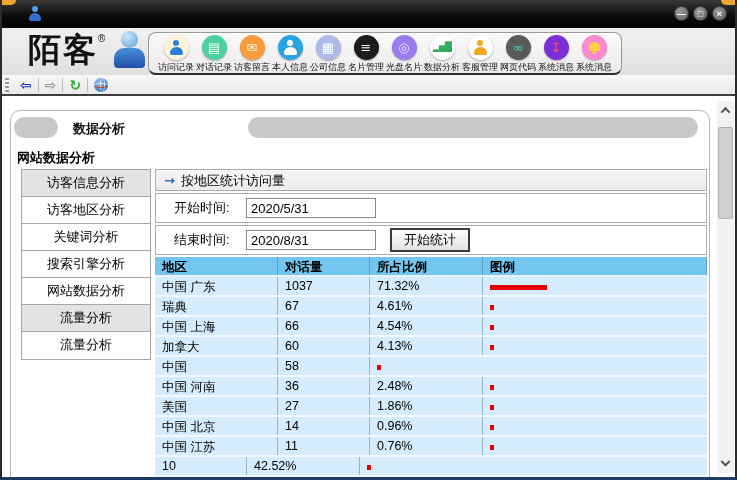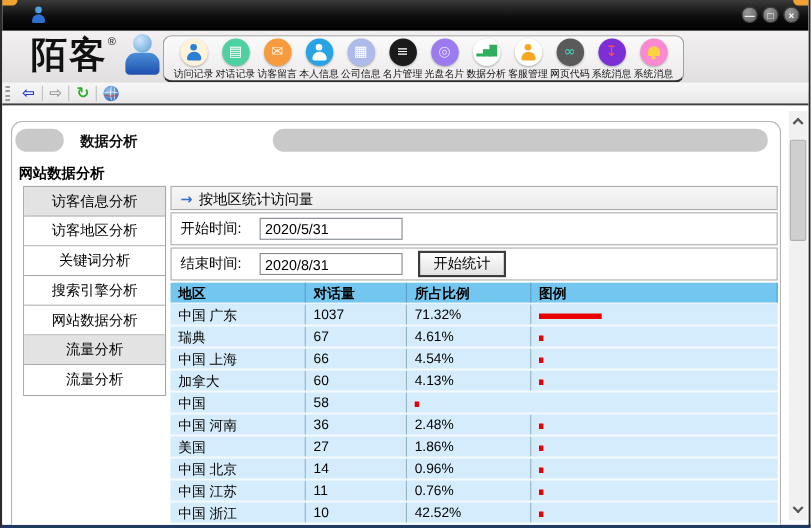--- a/index.html
+++ b/index.html
@@ -77,21 +77,21 @@
   .sidebar { position:absolute; left:10px; top:58px; width:130px; border:1px solid #a6a6a6; background:#fff; }
   .side-item { height:27px; line-height:26px; text-align:center; font-size:13px; color:#000; background:#fff;
                border-bottom:1px solid #a6a6a6; cursor:pointer; }
   .side-item:last-child { border-bottom:none; }
   .side-item.hdr { background:#e3e3e3; }
   .main { position:absolute; left:144px; top:58px; width:552px; }
   .panel-head { height:22px; line-height:21px; background:linear-gradient(#f6f6f6,#ececec); border:1px solid #ababab;
                 font-size:13px; color:#000; padding-left:8px; margin-bottom:2px; }
   .arrow-icon { color:#2f6fd0; font-weight:bold; margin-right:6px; font-family:"DejaVu Sans",sans-serif; }
   .form-row { height:30px; background:#fff; border:1px solid #ababab; display:flex; align-items:center;
-              padding-left:8px; margin-bottom:2px; font-size:13px; color:#000; }
+              padding-left:18px; margin-bottom:2px; font-size:13px; color:#000; }
   .form-label { width:72px; }
   .date-input { width:130px; height:20px; border:1px solid #828790; font-size:13px; padding:0 4px;
                 font-family:"Liberation Sans",sans-serif; color:#000; background:#fff; }
   .submit-btn { margin-left:14px; height:24px; padding:0 12px; font-size:13px; color:#000;
                 background:linear-gradient(#fdfdfd,#e3e3e3); border:2px solid #3c3c3c; cursor:pointer;
                 font-family:"Liberation Sans",sans-serif; }
   
   .stats-table { margin-top:2px; font-size:12.5px; color:#000; }
   .trow { display:flex; height:20px; background:#d4ecfb; border-bottom:2px solid #f3f9fe; }
   .trow.thead { background:#72c6f0; font-weight:bold; border-bottom:2px solid #eaf4fb; }
@@ -323,21 +323,20 @@
               </div>
               <div class="trow">
                 <div class="tcell c1">中国 江苏</div>
                 <div class="tcell c2">11</div>
                 <div class="tcell c3">0.76%</div>
                 <div class="tcell c4">
                   <div class="legend-bar" style="width: 4px; background: rgb(230, 0, 0);"></div>
                 </div>
               </div>
               <div class="trow">
-                <div class="tcell c1">中国 浙江</div>
                 <div class="tcell c2">10</div>
                 <div class="tcell c3">42.52%</div>
                 <div class="tcell c4">
                   <div class="legend-bar" style="width: 4px; background: rgb(230, 0, 0);"></div>
                 </div>
               </div>
             </div>
         </div>
       </div>
     </div>

